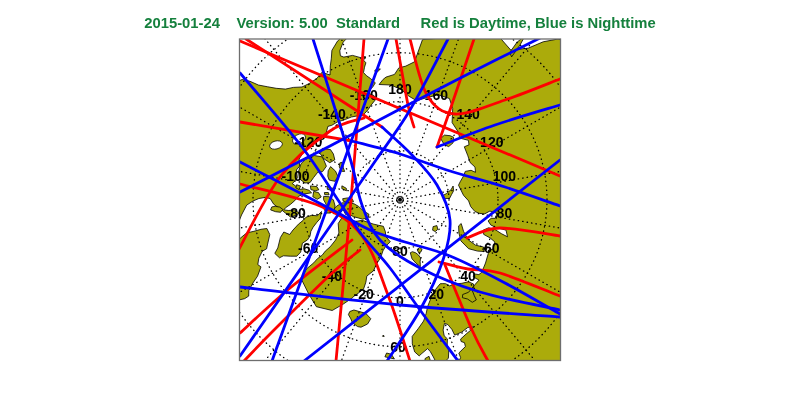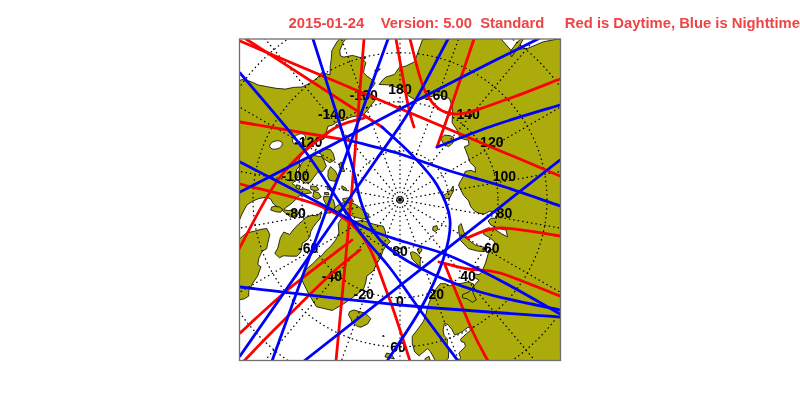--- a/index.html
+++ b/index.html
@@ -1,15 +1,15 @@
 <!DOCTYPE html>
 <html><head><meta charset="utf-8"><style>
 html,body{margin:0;padding:0;background:#fff;width:800px;height:400px;overflow:hidden;}
-.title{position:absolute;left:0;top:15px;width:100%;text-align:right;
-font-family:"Liberation Sans",sans-serif;font-weight:bold;font-size:14.8px;color:#ef4444;}
+.title{position:absolute;left:0;top:15px;width:100%;text-align:center;
+font-family:"Liberation Sans",sans-serif;font-weight:bold;font-size:14.8px;color:#15803d;}
 svg{position:absolute;left:0;top:0;}
 </style></head><body>
 <svg width="800" height="400" viewBox="0 0 800 400">
     <rect width="800" height="400" fill="#ffffff"></rect>
     <clipPath id="mapclip">
       <rect x="239.5" y="39.0" width="321.0" height="321.5"></rect>
     </clipPath>
     <g clip-path="url(#mapclip)">
       <g fill="#ABAB0B" stroke="#000000" stroke-width="0.8" stroke-linejoin="round">
         <path d="M196.9,62.7 L210.0,69.6 L221.3,79.2 L232.4,83.7 L242.1,79.5 L250.0,81.3 L258.3,85.0 L267.7,86.8 L276.2,88.3 L285.4,89.1 L293.4,87.4 L302.0,87.0 L309.2,83.5 L316.7,78.6 L321.9,72.3 L330.0,75.0 L330.3,65.9 L331.3,58.8 L331.9,50.4 L337.5,41.1 L345.5,34.0 L353.1,30.7 L349.3,35.9 L343.2,42.1 L339.8,50.7 L340.4,55.8 L343.8,57.1 L352.6,55.4 L361.5,57.9 L365.9,62.8 L364.5,67.2 L363.5,72.6 L366.6,75.8 L370.4,78.4 L375.3,82.8 L372.9,86.8 L368.8,90.9 L369.6,93.8 L374.0,95.6 L375.9,99.2 L371.1,105.1 L368.1,109.7 L364.4,113.7 L363.5,115.7 L357.3,115.9 L351.3,117.0 L345.7,119.3 L337.1,122.1 L331.8,125.3 L327.9,126.4 L326.1,133.2 L323.7,139.0 L321.0,140.2 L315.8,139.7 L307.5,146.3 L302.3,154.2 L299.1,159.0 L299.6,166.2 L296.4,170.0 L297.4,177.9 L292.4,183.7 L295.6,186.0 L300.1,189.3 L304.1,188.8 L308.9,190.2 L311.6,192.8 L304.6,193.9 L298.6,196.2 L294.7,200.7 L290.3,204.5 L285.6,207.7 L283.8,209.9 L288.8,210.5 L294.2,209.9 L299.4,213.0 L295.8,215.3 L290.6,217.1 L285.1,212.8 L281.9,210.1 L277.7,207.2 L273.7,204.2 L270.2,198.6 L265.3,197.4 L258.9,198.5 L253.0,201.0 L246.7,205.1 L241.5,215.0 L239.2,220.9 L233.0,226.2 L226.3,230.4 L219.6,234.8 L226.0,234.2 L232.6,236.9 L240.4,238.1 L246.7,232.9 L253.9,231.3 L261.0,229.3 L266.9,228.5 L269.8,234.6 L267.6,244.1 L266.6,248.8 L262.3,251.2 L258.8,258.3 L257.8,264.6 L261.0,266.9 L257.5,276.2 L252.9,283.0 L248.8,290.6 L248.7,296.1 L244.6,298.7 L240.0,299.7 L232.4,298.5 L226.9,291.8 L219.1,284.9 L216.9,288.3 L213.0,285.7 L211.6,288.4 L208.8,297.2 L208.4,303.8 L200.9,299.0 L192.3,293.5 L194.8,286.9 L187.5,277.9 L179.7,276.5 L171.6,270.5 L166.8,266.6 L164.3,266.5 L158.7,242.3 L155.0,199.8 L158.7,157.2 L169.8,116.0 L187.8,77.3 Z"></path>

